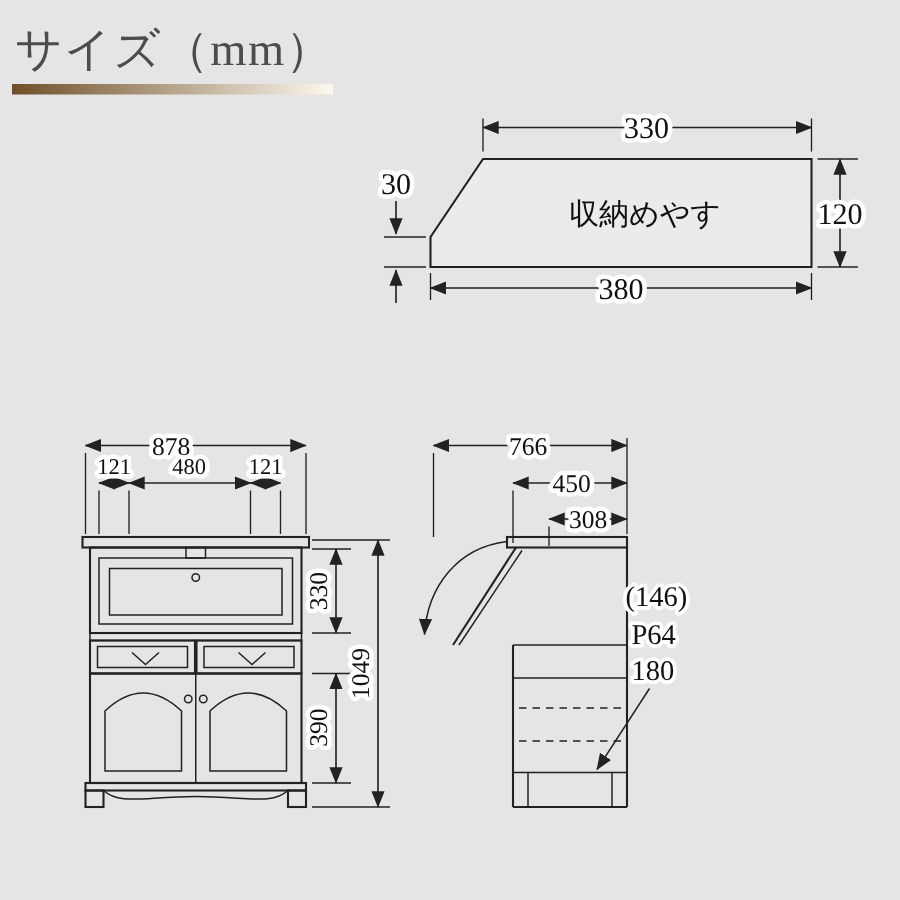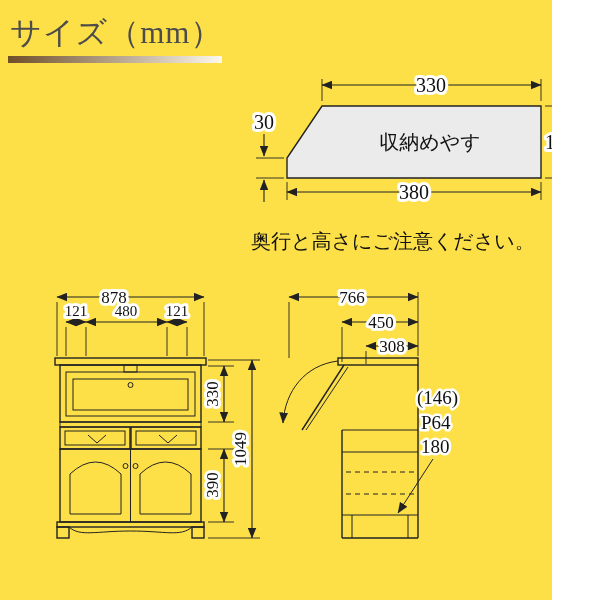--- a/index.html
+++ b/index.html
@@ -1,16 +1,16 @@
 <!DOCTYPE html>
 <html><head>
 <meta charset="utf-8">
 <style>
   html,body{margin:0;padding:0;background:#fff;}
-  .page{position:relative;width:552px;height:600px;background:#fde047;overflow:hidden;
+  .page{position:relative;width:600px;height:600px;background:#e5e5e5;overflow:hidden;
         font-family:"Liberation Sans","DejaVu Sans",sans-serif;}
   .title{position:absolute;left:10px;top:12px;font-family:"Liberation Serif","DejaVu Serif",serif;
          font-size:31px;color:#4c4c4c;letter-spacing:1px;white-space:nowrap;}
   .title-bar{position:absolute;left:8px;top:56px;width:214px;height:7px;
          background:linear-gradient(to right,#6f4f28,#fdf8ee);}
   .caption{position:absolute;left:251px;top:228px;font-size:20px;color:#111;white-space:nowrap;}
   svg.diagram{position:absolute;left:0;top:0;}
   .ln{stroke:#222;stroke-width:1.4;fill:none;}
   .lnl{stroke:#222;stroke-width:1;fill:none;}
   .dimln{stroke:#222;stroke-width:1.1;fill:none;}
@@ -26,21 +26,20 @@
         paint-order:stroke;stroke:#fff;stroke-width:5px;stroke-linejoin:round;}
 </style>
 </head>
 <body>
 
 <div class="page">
 
   <div class="title">サイズ（mm）</div>
   <div class="title-bar"></div>
 
-  <div class="caption">奥行と高さにご注意ください。</div>
 
   <svg class="diagram" width="600" height="600" viewBox="0 0 600 600">
     <defs>
       <marker id="arw" viewBox="0 0 10 8" markerWidth="11" markerHeight="9" refX="9.5" refY="4" orient="auto-start-reverse" markerUnits="userSpaceOnUse">
         <path d="M0,0 L10,4 L0,8 Z" fill="#222"></path>
       </marker>
     </defs>
 
     <g>
       <path class="shape" d="M287,178 L287,158 L322,106 L541,106 L541,178 Z"></path>

